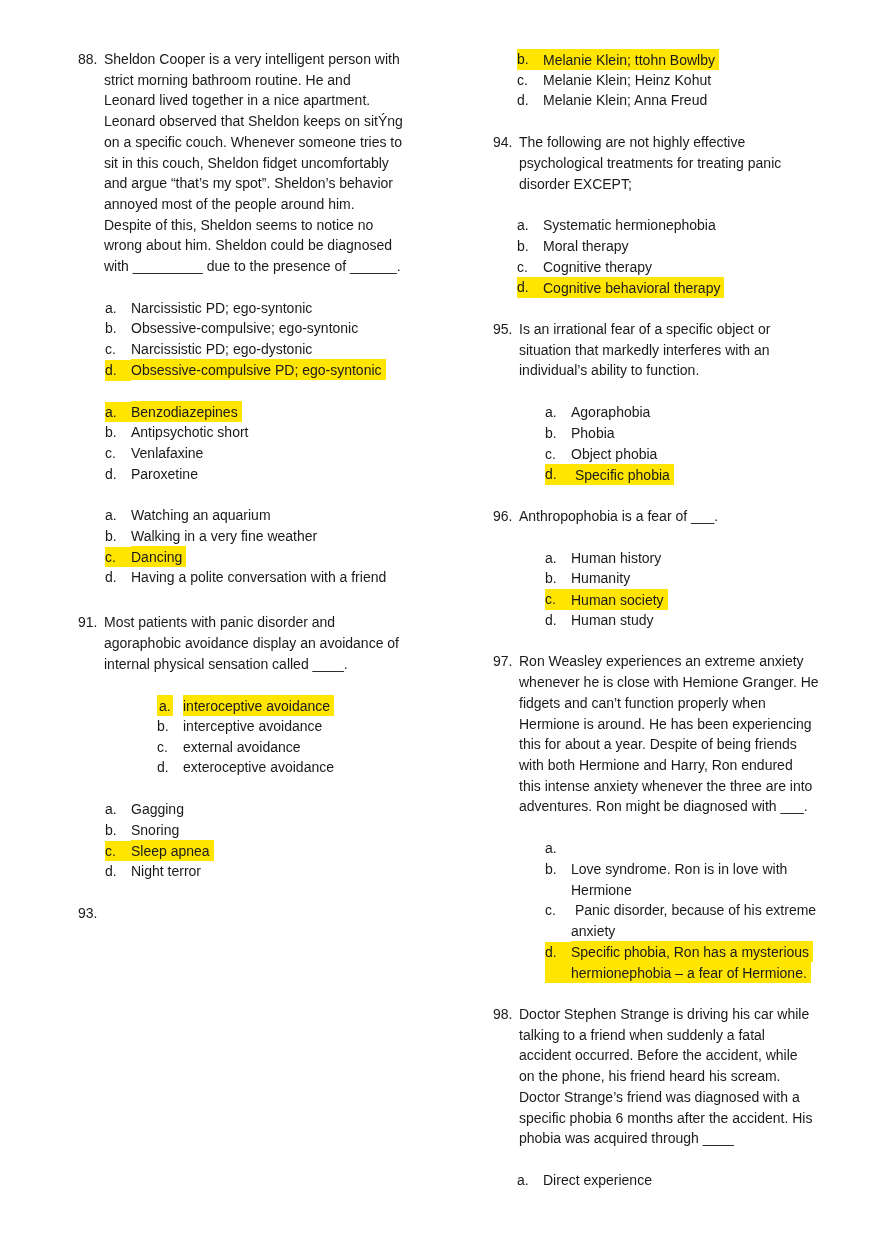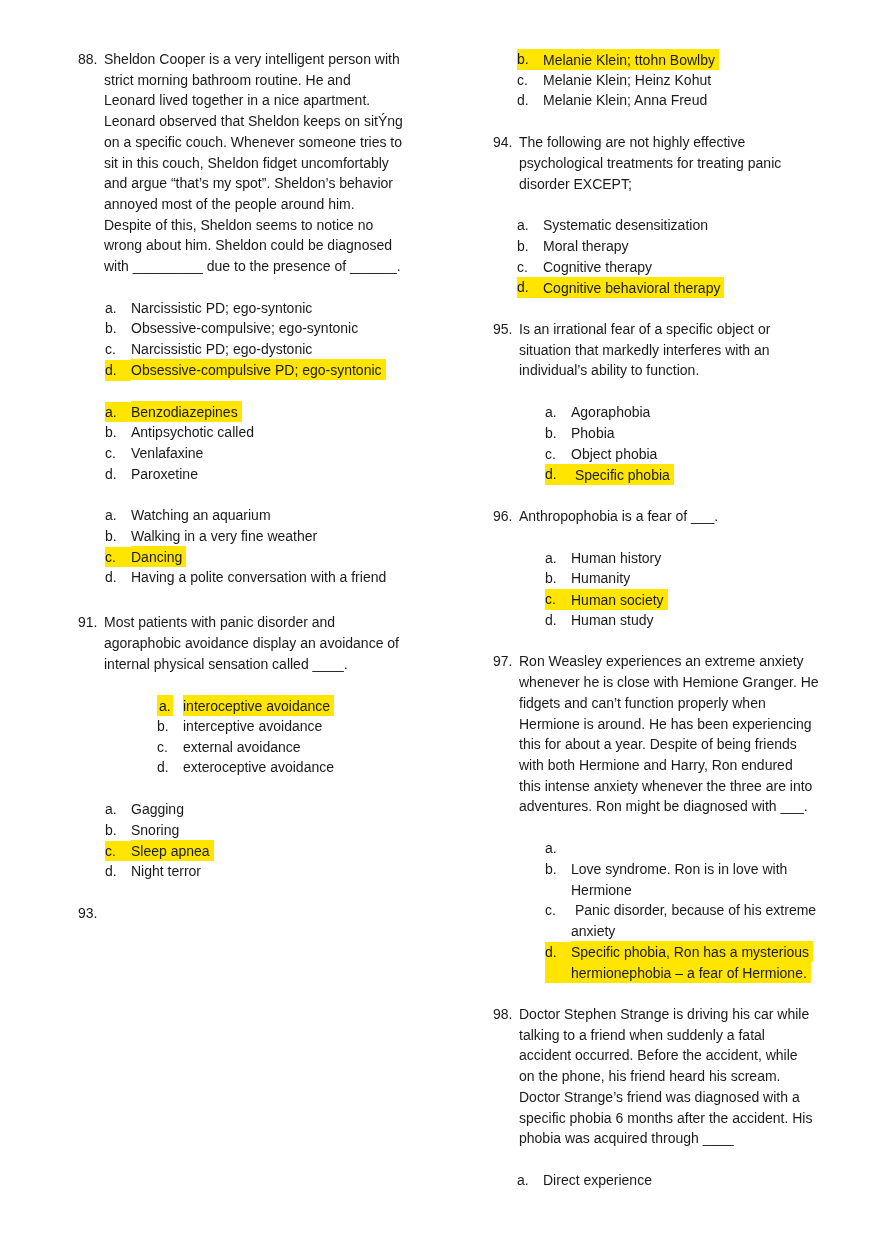--- a/index.html
+++ b/index.html
@@ -85,21 +85,21 @@
           <div class="opt-text"><span class="inner">Obsessive-compulsive PD; ego-syntonic</span></div>
         </div>
       </div>
       <div class="options">
         <div class="option hl">
           <div class="opt-letter"><span class="inner">a.</span></div>
           <div class="opt-text"><span class="inner">Benzodiazepines</span></div>
         </div>
         <div class="option">
           <div class="opt-letter"><span class="inner">b.</span></div>
-          <div class="opt-text"><span class="inner">Antipsychotic called</span></div>
+          <div class="opt-text"><span class="inner">Antipsychotic short</span></div>
         </div>
         <div class="option">
           <div class="opt-letter"><span class="inner">c.</span></div>
           <div class="opt-text"><span class="inner">Venlafaxine</span></div>
         </div>
         <div class="option">
           <div class="opt-letter"><span class="inner">d.</span></div>
           <div class="opt-text"><span class="inner">Paroxetine</span></div>
         </div>
       </div>
@@ -184,21 +184,21 @@
       </div>
       <div class="question">
         <div class="q-num">94.</div>
         <div class="q-text">The following are not highly effective
 psychological treatments for treating panic
 disorder EXCEPT;</div>
       </div>
       <div class="options">
         <div class="option">
           <div class="opt-letter"><span class="inner">a.</span></div>
-          <div class="opt-text"><span class="inner">Systematic desensitization</span></div>
+          <div class="opt-text"><span class="inner">Systematic hermionephobia</span></div>
         </div>
         <div class="option">
           <div class="opt-letter"><span class="inner">b.</span></div>
           <div class="opt-text"><span class="inner">Moral therapy</span></div>
         </div>
         <div class="option">
           <div class="opt-letter"><span class="inner">c.</span></div>
           <div class="opt-text"><span class="inner">Cognitive therapy</span></div>
         </div>
         <div class="option hl">

